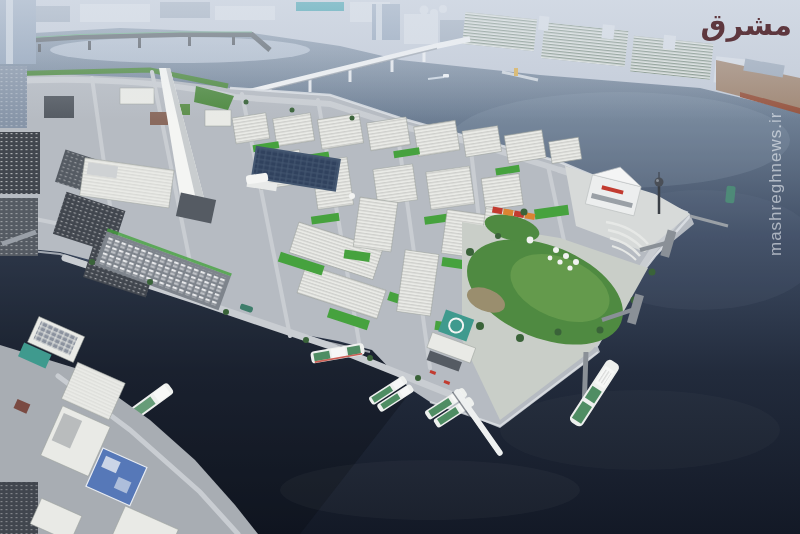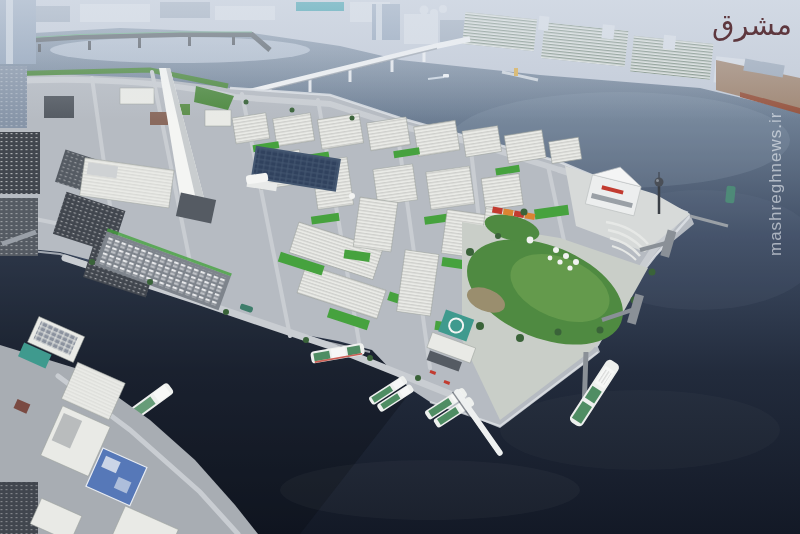--- a/index.html
+++ b/index.html
@@ -22,21 +22,21 @@
   .bd{fill:var(--c-bld-dark);}
   .bd2{fill:var(--c-bld-dark2);}
   .pier{fill:var(--c-pier-gray);}
   .hull{fill:var(--c-ship-hull);}
   .deck{fill:var(--c-ship-green);}
   .wm-vertical{position:absolute;left:766px;top:256px;width:246px;
     transform:rotate(-90deg);transform-origin:0 0;
     font-size:17px;letter-spacing:1px;color:var(--c-wm-white);
     opacity:.58;white-space:nowrap;}
   .wm-logo{position:absolute;left:722px;top:8px;width:70px;text-align:center;
-    font-family:"DejaVu Sans",sans-serif;font-weight:normal;font-size:29px;
+    font-family:"DejaVu Sans",sans-serif;font-weight:bold;font-size:29px;
     color:var(--c-logo-maroon);opacity:.88;direction:rtl;}
 </style>
 </head>
 <body>
 
 <div class="stage">
 <svg width="800" height="534" viewBox="0 0 800 534">
   <defs>
     <linearGradient id="gBay" x1="0" y1="30" x2="0" y2="534" gradientUnits="userSpaceOnUse">
       <stop offset="0" stop-color="#8b9bae"></stop>

